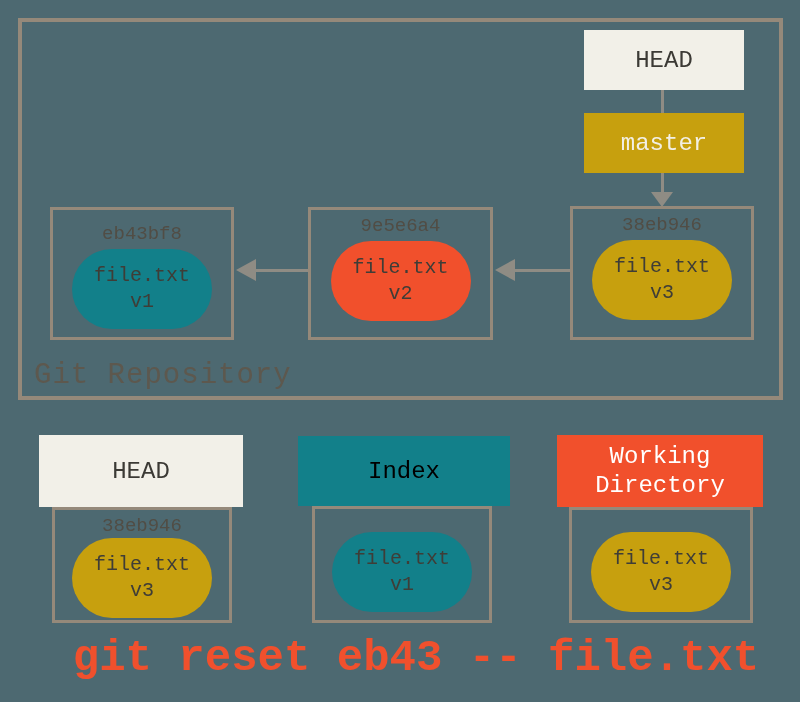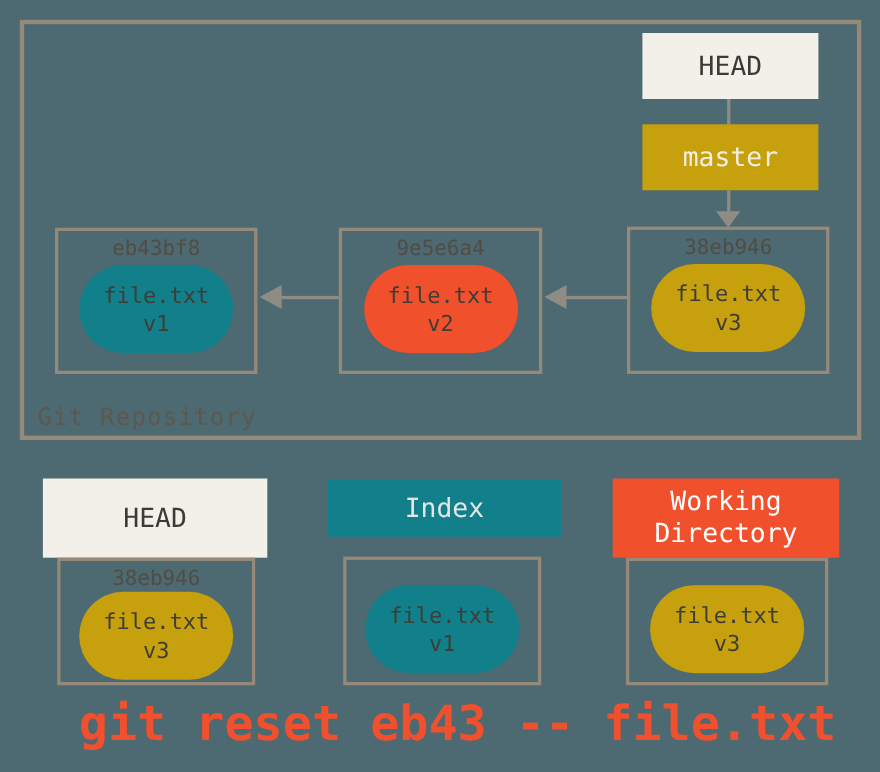--- a/index.html
+++ b/index.html
@@ -3,30 +3,30 @@
 <meta charset="utf-8">
 <style>
   * { margin:0; padding:0; box-sizing:border-box; }
   html,body { width:800px; height:702px; }
   body {
     background:#4d6971;
     font-family:"DejaVu Sans Mono","Liberation Mono",monospace;
     position:relative;
     overflow:hidden;
   }
-  .abs { position:absolute; }
+  .abs { position:absolute;font-family:Liberation Mono, monospace; }
 
   
   .repo-box {
     left:18px; top:18px; width:765px; height:382px;
     border:4px solid #95897a;
   }
   .repo-label {
     position:absolute; left:12px; bottom:4px;
-    font-size:22px; color:#5d584e; letter-spacing:1px;
+    font-size:29px; color:#5d584e; letter-spacing:1px;
   }
 
   
   .ref-box {
     display:flex; align-items:center; justify-content:center;
     font-size:24px;
   }
   .head-ref { left:584px; top:30px; width:160px; height:60px;
     background:#f2f0e8; color:#3c3a35; }
   .master-ref { left:584px; top:113px; width:160px; height:60px;
@@ -46,21 +46,21 @@
     border-top:11px solid transparent;
     border-bottom:11px solid transparent;
     border-right:20px solid #8f8c84;
   }
 
   
   .commit-box {
     border:3px solid #95897a;
     display:flex; flex-direction:column; align-items:center;
   }
-  .commit-1 { left:50px;  top:207px; width:184px; height:133px; }
+  .commit-1 { left:50px;  top:207px; width:184px; height:133px;justify-content:center; }
   .commit-2 { left:308px; top:207px; width:185px; height:133px; }
   .commit-3 { left:570px; top:206px; width:184px; height:134px; }
   .hash {
     margin-top:4px; font-size:19px; color:#514d45; line-height:24px;
   }
 
   
   .pill {
     width:140px; height:80px; border-radius:40px;
     display:flex; flex-direction:column; align-items:center; justify-content:center;
@@ -72,22 +72,22 @@
   .pill-gold { background:#c7a00e; }
   .commit-box .pill { margin-top:3px; }
 
   
   .area-header {
     display:flex; align-items:center; justify-content:center;
     text-align:center; font-size:24px; line-height:29px;
   }
   .area-head-header { left:39px; top:435px; width:204px; height:72px;
     background:#f2f0e8; color:#3c3a35; }
-  .area-index-header { left:298px; top:436px; width:212px; height:52px;
-    background:#12808a; color:#e5e5e5; }
+  .area-index-header { left:298px; top:436px; width:212px; height:70px;
+    background:#12808a; color:#000000; }
   .area-wd-header { left:557px; top:435px; width:206px; height:72px;
     background:#f1502c; color:#ffffff; padding:0 28px; }
   .area-box {
     border:3px solid #95897a;
     display:flex; flex-direction:column; align-items:center;
   }
   .area-head-box  { left:52px;  top:507px; width:180px; height:116px; }
   .area-index-box { left:312px; top:506px; width:180px; height:117px; }
   .area-wd-box    { left:569px; top:507px; width:184px; height:116px; }
   .pill-bottom { margin-top:auto; margin-bottom:8px; }

